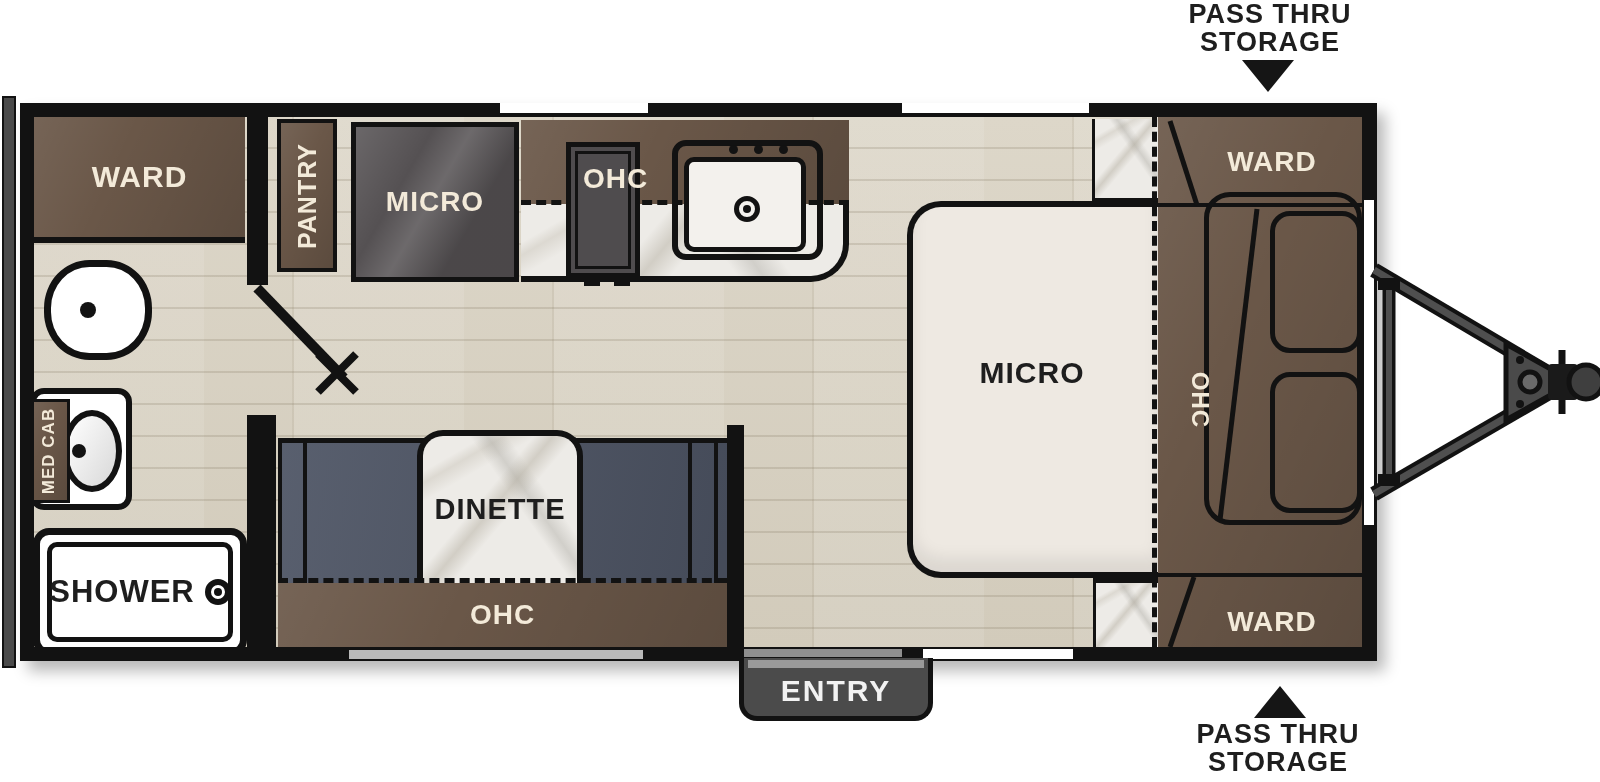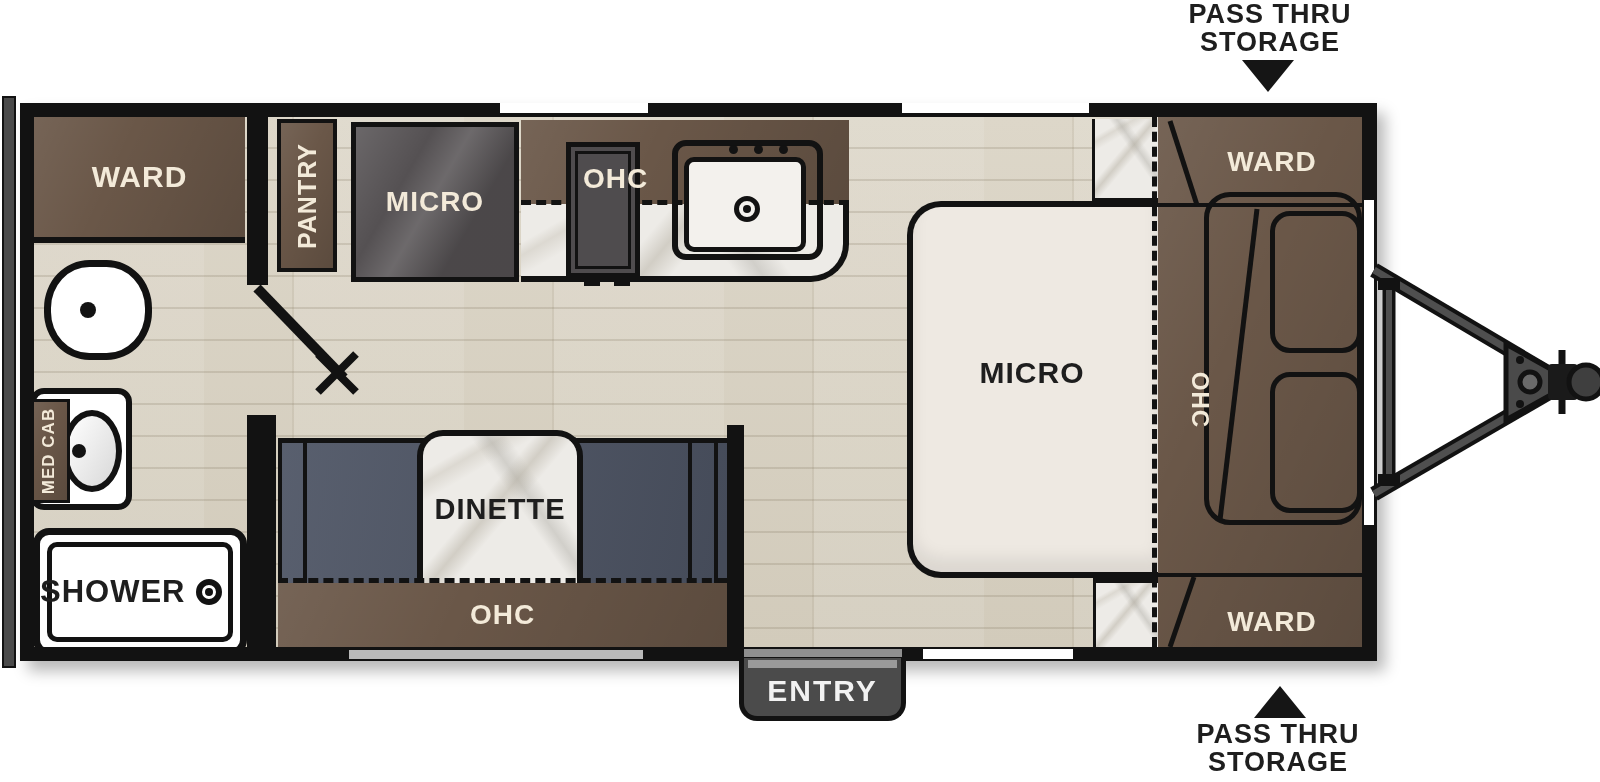--- a/index.html
+++ b/index.html
@@ -55,21 +55,21 @@
 
   <div class="abs" style="left:30px;top:388px;width:102px;height:122px;background:#ffffff;border:6px solid #121212;border-radius:14px;box-sizing:border-box;"></div>
   <div class="abs" style="left:62px;top:410px;width:60px;height:82px;border:6px solid #121212;border-radius:50%;background:linear-gradient(120deg,#ffffff,#d8d8d8);box-sizing:border-box;"></div>
   <div class="abs" style="left:72px;top:444px;width:14px;height:14px;background:#121212;border-radius:50%;"></div>
 
   <div class="abs brown" style="left:28px;top:399px;width:42px;height:104px;border:3px solid #121212;box-sizing:border-box;"></div>
   <span class="vlabel" style="left:49px;top:451px;font-size:17px;">MED CAB</span>
 
   <div class="abs" style="left:33px;top:528px;width:214px;height:128px;background:#ffffff;border:7px solid #121212;border-radius:16px;box-sizing:border-box;">
     <div class="abs" style="left:7px;top:7px;right:7px;bottom:7px;border:5px solid #121212;border-radius:10px;"></div>
-    <div class="abs" style="left:0;top:0;right:0;bottom:0;display:flex;align-items:center;gap:10px;">
+    <div class="abs" style="left:0;top:0;right:0;bottom:0;display:flex;align-items:center;justify-content:center;gap:10px;">
       <span class="dark-label" style="font-size:31px;">SHOWER</span>
       <span style="width:26px;height:26px;border:6px solid #121212;border-radius:50%;display:flex;align-items:center;justify-content:center;box-sizing:border-box;">
         <span style="width:8px;height:8px;background:#121212;border-radius:50%;"></span>
       </span>
     </div>
   </div>
 
   <div class="abs brown" style="left:277px;top:119px;width:60px;height:153px;border:4px solid #121212;box-sizing:border-box;"></div>
   <span class="vlabel" style="left:307px;top:196px;font-size:25px;">PANTRY</span>
 
@@ -143,21 +143,21 @@
   <div class="abs wall" style="left:20px;top:103px;width:14px;height:558px;"></div>
   <div class="abs wall" style="left:1362px;top:103px;width:15px;height:558px;"></div>
 
   <div class="abs win" style="left:500px;top:103px;width:148px;height:10px;"></div>
   <div class="abs win" style="left:902px;top:103px;width:187px;height:10px;"></div>
   <div class="abs" style="left:349px;top:650px;width:294px;height:9px;background:#b9b9b9;"></div>
   <div class="abs win" style="left:923px;top:649px;width:150px;height:10px;"></div>
   <div class="abs win" style="left:1364px;top:200px;width:10px;height:325px;"></div>
 
   <div class="abs" style="left:744px;top:649px;width:158px;height:8px;background:#8f8f8f;"></div>
-  <div class="abs" style="left:739px;top:658px;width:167px;height:63px;background:#4b4b4b;border:5px solid #121212;border-top:none;border-radius:0 0 18px 18px;box-sizing:border-box;">
+  <div class="abs" style="left:739px;top:658px;width:194px;height:63px;background:#4b4b4b;border:5px solid #121212;border-top:none;border-radius:0 0 18px 18px;box-sizing:border-box;">
     <div class="abs" style="left:4px;top:2px;right:4px;height:8px;background:#9a9a9a;"></div>
     <div class="abs center" style="left:0;top:8px;right:0;bottom:0;">
       <span style="color:#f2f2f2;font-weight:700;font-size:30px;letter-spacing:2px;">ENTRY</span>
     </div>
   </div>
 
   <div class="abs dark-label" style="left:1150px;top:0px;width:240px;text-align:center;font-size:27px;line-height:28px;">
     <div>PASS THRU</div>
     <div>STORAGE</div>
   </div>

